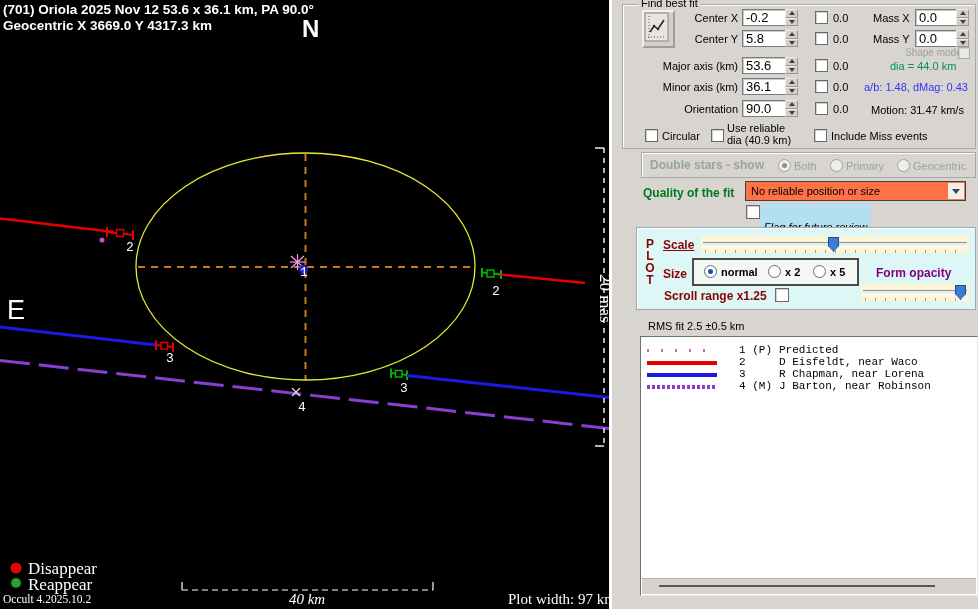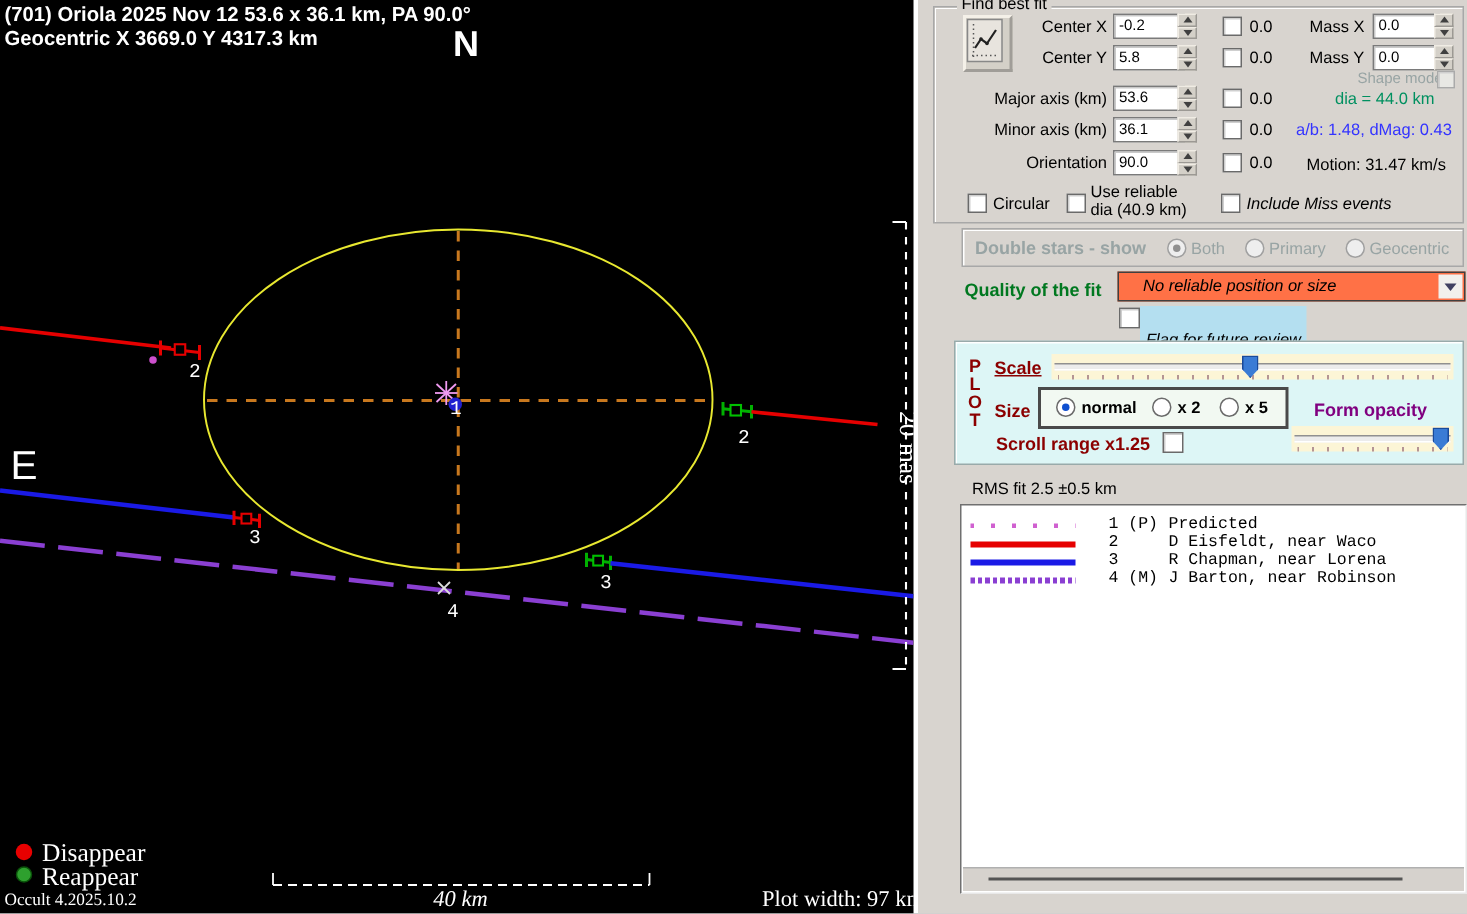--- a/index.html
+++ b/index.html
@@ -6,21 +6,21 @@
     font-family:"Liberation Sans",sans-serif;-webkit-font-smoothing:none;}
   #stage{position:relative;width:978px;height:609px;background:#fff;}
   
   #plot{position:absolute;left:0;top:0;width:609px;height:609px;background:#000;}
   
   #panel{position:absolute;left:612px;top:0;width:366px;height:609px;background:#d8d4cf;font-size:11px;color:#000;}
   .abs{position:absolute;}
   .grp{position:absolute;border:1px solid #a8a8a8;box-shadow:inset 1px 1px 0 #ffffff;}
   .grplabel{position:absolute;background:#d8d4cf;padding:0 3px;line-height:10px;}
   .rlabel{position:absolute;text-align:right;}
-  .field{position:absolute;background:#fff;border:1px solid #7a7a7a;box-shadow:inset 1px 1px 0 #c9c9c9;height:15px;line-height:15px;padding-left:3px;font-size:10px;}
+  .field{position:absolute;background:#fff;border:1px solid #7a7a7a;box-shadow:inset 1px 1px 0 #c9c9c9;height:15px;line-height:15px;padding-left:3px;font-size:13px;}
   .spin{position:absolute;width:13px;display:flex;flex-direction:column;}
   .spin>div{flex:1;background:#d4d0c8;border:1px outset #f0ece4;display:flex;align-items:center;justify-content:center;}
   .arr-up{width:0;height:0;border-left:3px solid transparent;border-right:3px solid transparent;border-bottom:4px solid #404040;}
   .arr-dn{width:0;height:0;border-left:3px solid transparent;border-right:3px solid transparent;border-top:4px solid #404040;}
   .cb{position:absolute;width:11px;height:11px;background:#fff;border:1px solid #6a6a6a;box-shadow:inset 1px 1px 0 #cfcfcf;}
   .cb.dis{background:#e8e8e4;border-color:#aaa;}
   .radio{position:absolute;width:11px;height:11px;border-radius:50%;background:#fff;border:1px solid #6a6a6a;}
   .radio.on::after{content:"";position:absolute;left:2.5px;top:2.5px;width:5px;height:5px;border-radius:50%;background:#1050d0;}
   .radio.dison{border-color:#a0a0a0;background:#eee;}
   .radio.dison::after{content:"";position:absolute;left:2.5px;top:2.5px;width:5px;height:5px;border-radius:50%;background:#909090;}
@@ -28,21 +28,21 @@
   .teal{color:#009060;}
   .blue{color:#3333ff;}
   .maroon{color:#8b0000;font-weight:bold;font-size:12px;}
   .purple{color:#800080;font-weight:bold;font-size:12px;}
   .graylbl{color:#98a4a4;}
   .slider{position:absolute;background:#fcf5d6;height:17px;}
   .groove{position:absolute;left:2px;right:2px;top:6px;height:3px;background:#ececec;border-top:1px solid #909090;border-bottom:1px solid #fff;}
   .ticks{position:absolute;left:4px;right:4px;bottom:0;height:3px;background:repeating-linear-gradient(90deg,#b49494 0 1px,transparent 1px 10px);}
   .thumb{position:absolute;top:1px;width:9px;height:13px;background:#3a7bd5;border:1px solid #1a4a9a;clip-path:polygon(0 0,100% 0,100% 60%,50% 100%,0 60%);}
   .iconbtn{position:absolute;background:#d4d0c8;border:2px outset #f4f0e8;}
-  .dropdown{position:absolute;border:1px solid #404040;background:#ff7146;height:18px;line-height:18px;padding-left:16px;font-size:11px;font-style:italic;}
+  .dropdown{position:absolute;border:1px solid #404040;background:#ff7146;height:18px;line-height:18px;padding-left:5px;font-size:11px;}
   .ddbtn{position:absolute;right:1px;top:1px;bottom:1px;width:16px;background:#f2f0ec;display:flex;align-items:center;justify-content:center;}
   .ddarr{width:0;height:0;border-left:4px solid transparent;border-right:4px solid transparent;border-top:5px solid #404060;}
   .plotbox{position:absolute;background:#ddf6f6;border:1px solid #9aa;box-shadow:inset 1px 1px 0 #fff;}
   .sizebox{position:absolute;background:#f2f9f2;border:2px solid #4a4a4a;}
   .listbox{position:absolute;background:#fff;border-top:1px solid #707070;border-left:1px solid #707070;border-right:1px solid #e8e8e8;border-bottom:1px solid #e8e8e8;font-family:"Liberation Mono",monospace;font-size:11px;}
   .lrow{position:absolute;left:0;width:100%;height:12px;line-height:12px;}
   .lrow .num{position:absolute;left:98px;}
   .lrow .nm{position:absolute;left:138px;white-space:nowrap;}
   .sw{position:absolute;left:6px;top:5px;width:70px;height:4px;}
   .hscroll{position:absolute;left:1px;right:1px;bottom:1px;height:15px;background:#d6d2cd;border-top:1px solid #b0b0b0;}
@@ -253,21 +253,21 @@
     <div class="cb" style="left:203px;top:102px;"></div>
     <div class="abs" style="left:221px;top:103px;">0.0</div>
     <div class="abs" style="left:259px;top:104px;">Motion: 31.47 km/s</div>
 
     <div class="cb" style="left:33px;top:129px;"></div>
     <div class="abs" style="left:50px;top:130px;">Circular</div>
     <div class="cb" style="left:99px;top:129px;"></div>
     <div class="abs" style="left:115px;top:122px;">Use reliable</div>
     <div class="abs" style="left:115px;top:134px;">dia (40.9 km)</div>
     <div class="cb" style="left:202px;top:129px;"></div>
-    <div class="abs" style="left:219px;top:130px;font-style:italic;">Include Miss events</div>
+    <div class="abs" style="left:219px;top:130px;">Include Miss events</div>
 
     <div class="grp" style="left:29px;top:152px;width:333px;height:24px;"></div>
     <div class="abs graylbl" style="left:38px;top:158px;font-weight:bold;font-size:12px;">Double stars - show</div>
     <div class="radio dison" style="left:166px;top:159px;"></div>
     <div class="abs graylbl" style="left:182px;top:160px;">Both</div>
     <div class="radio dis" style="left:218px;top:159px;"></div>
     <div class="abs graylbl" style="left:234px;top:160px;">Primary</div>
     <div class="radio dis" style="left:285px;top:159px;"></div>
     <div class="abs graylbl" style="left:301px;top:160px;">Geocentric</div>
 

